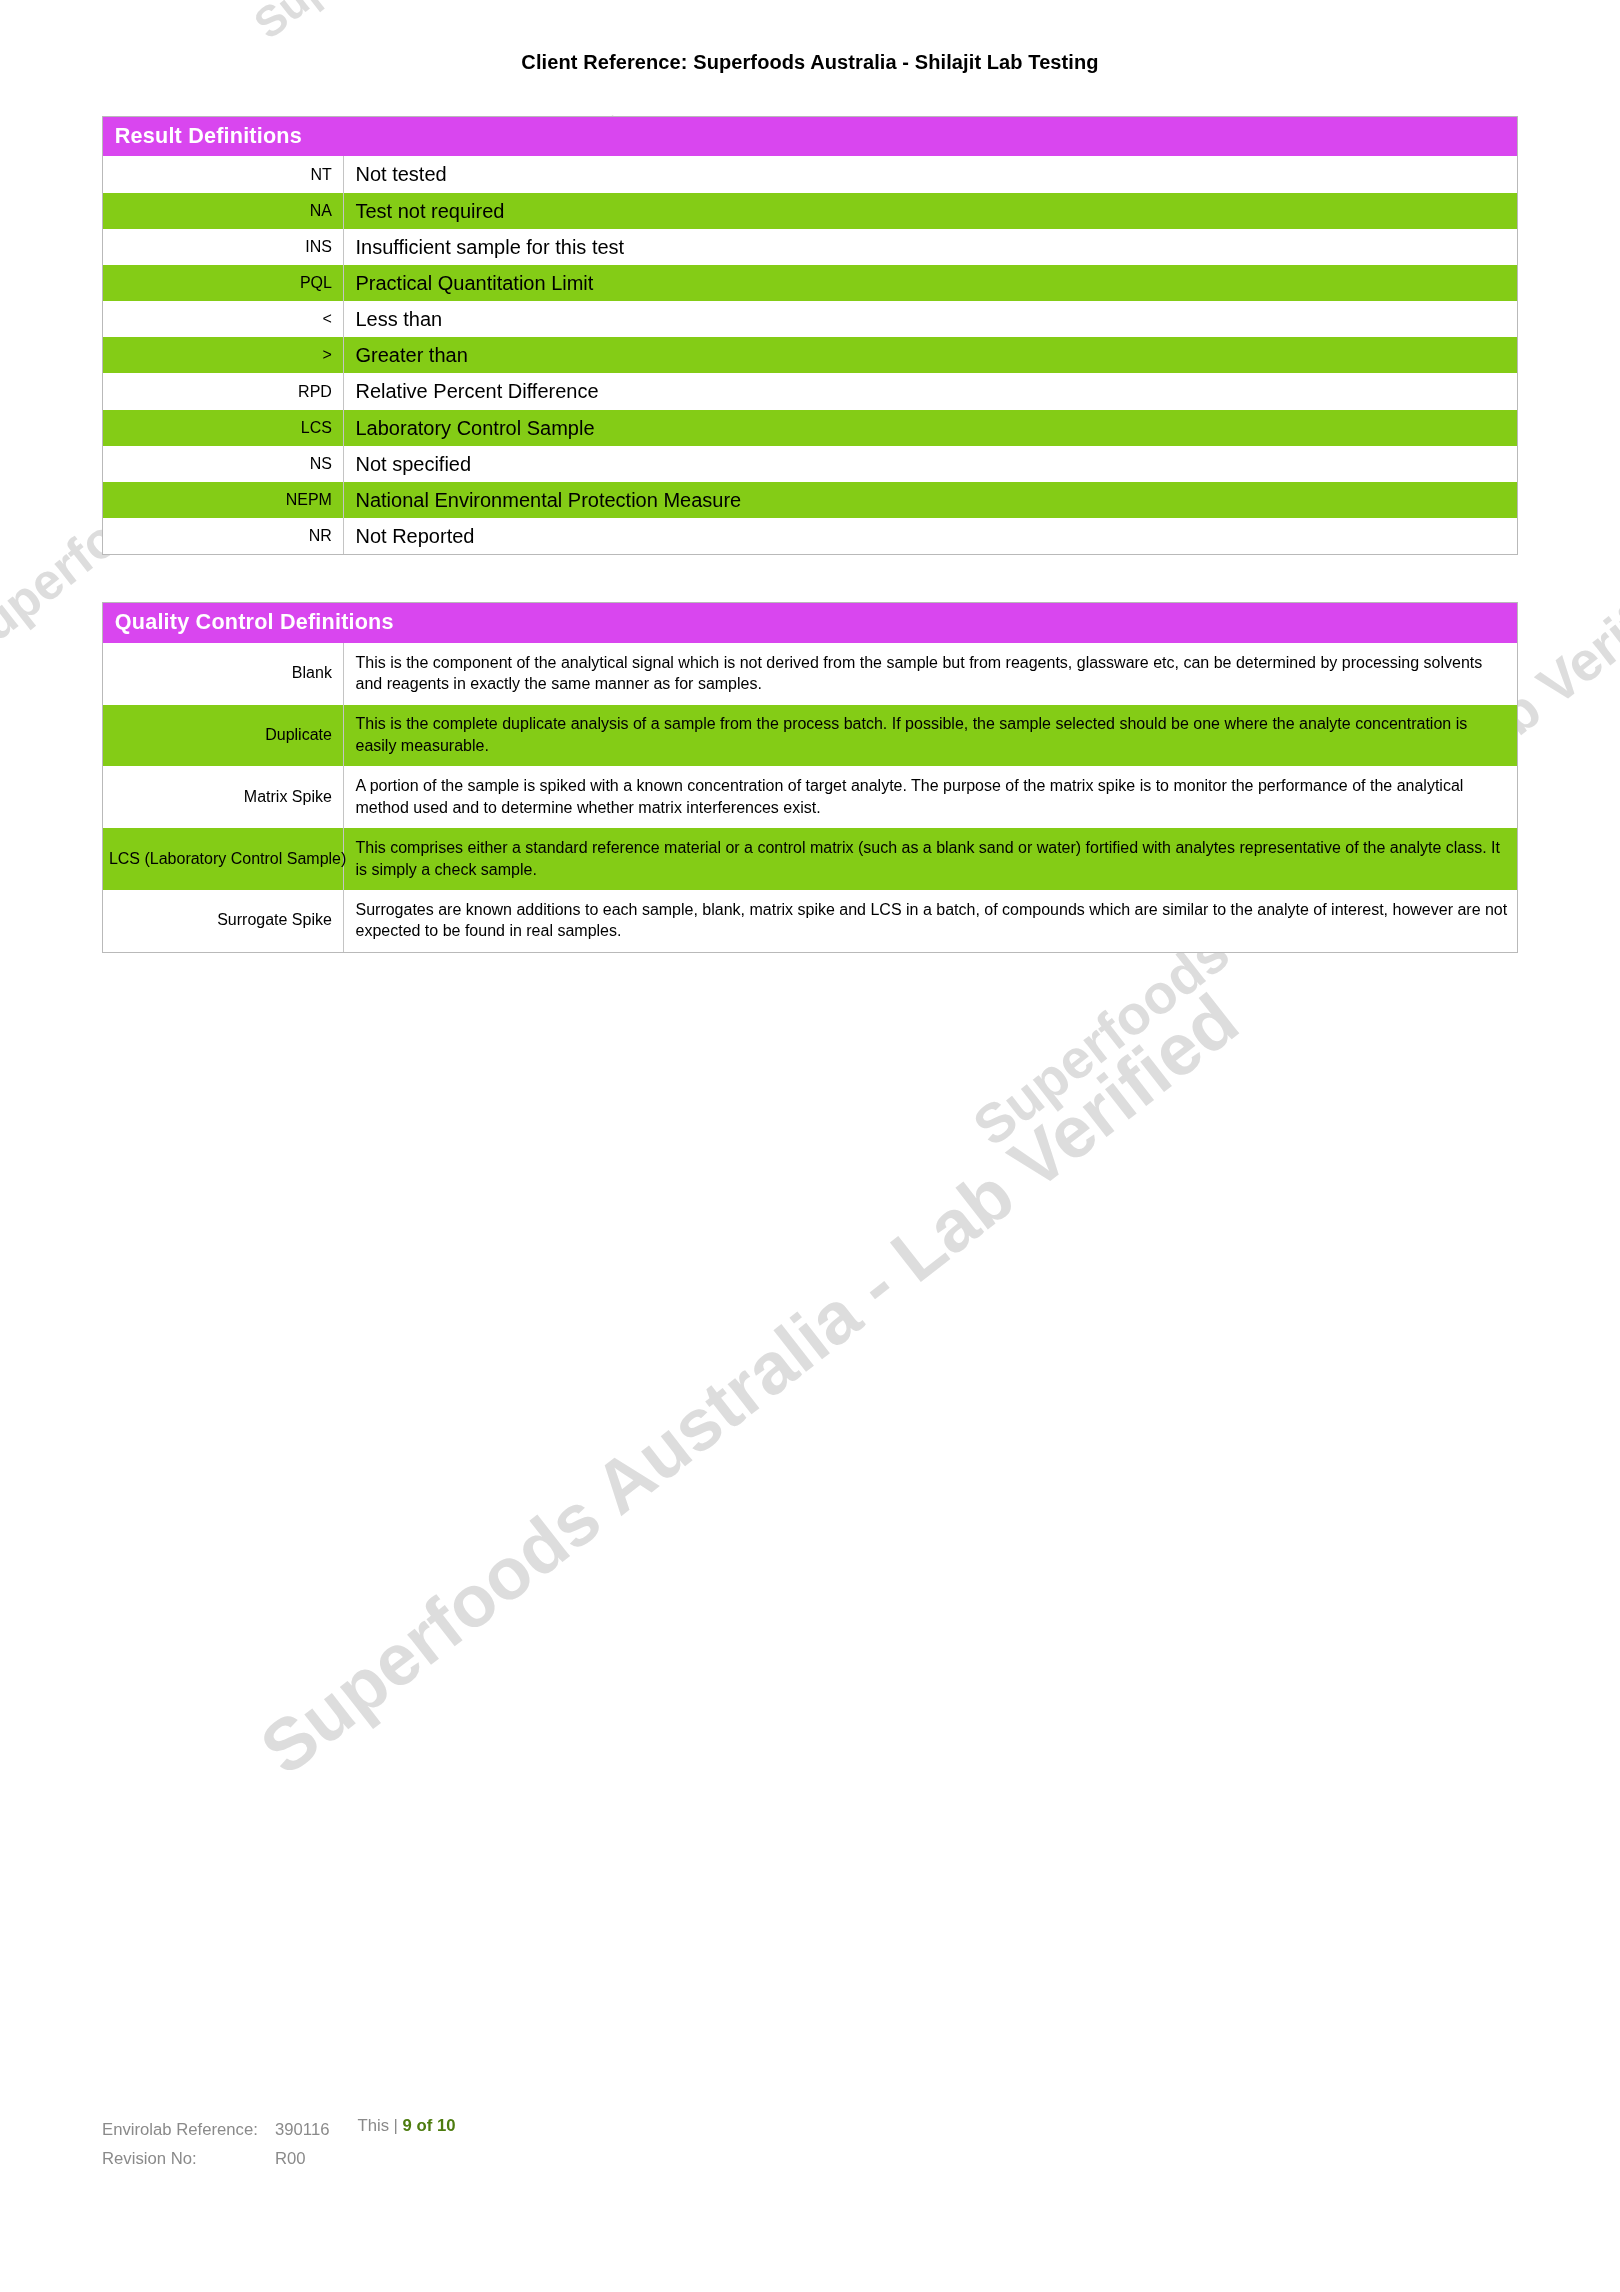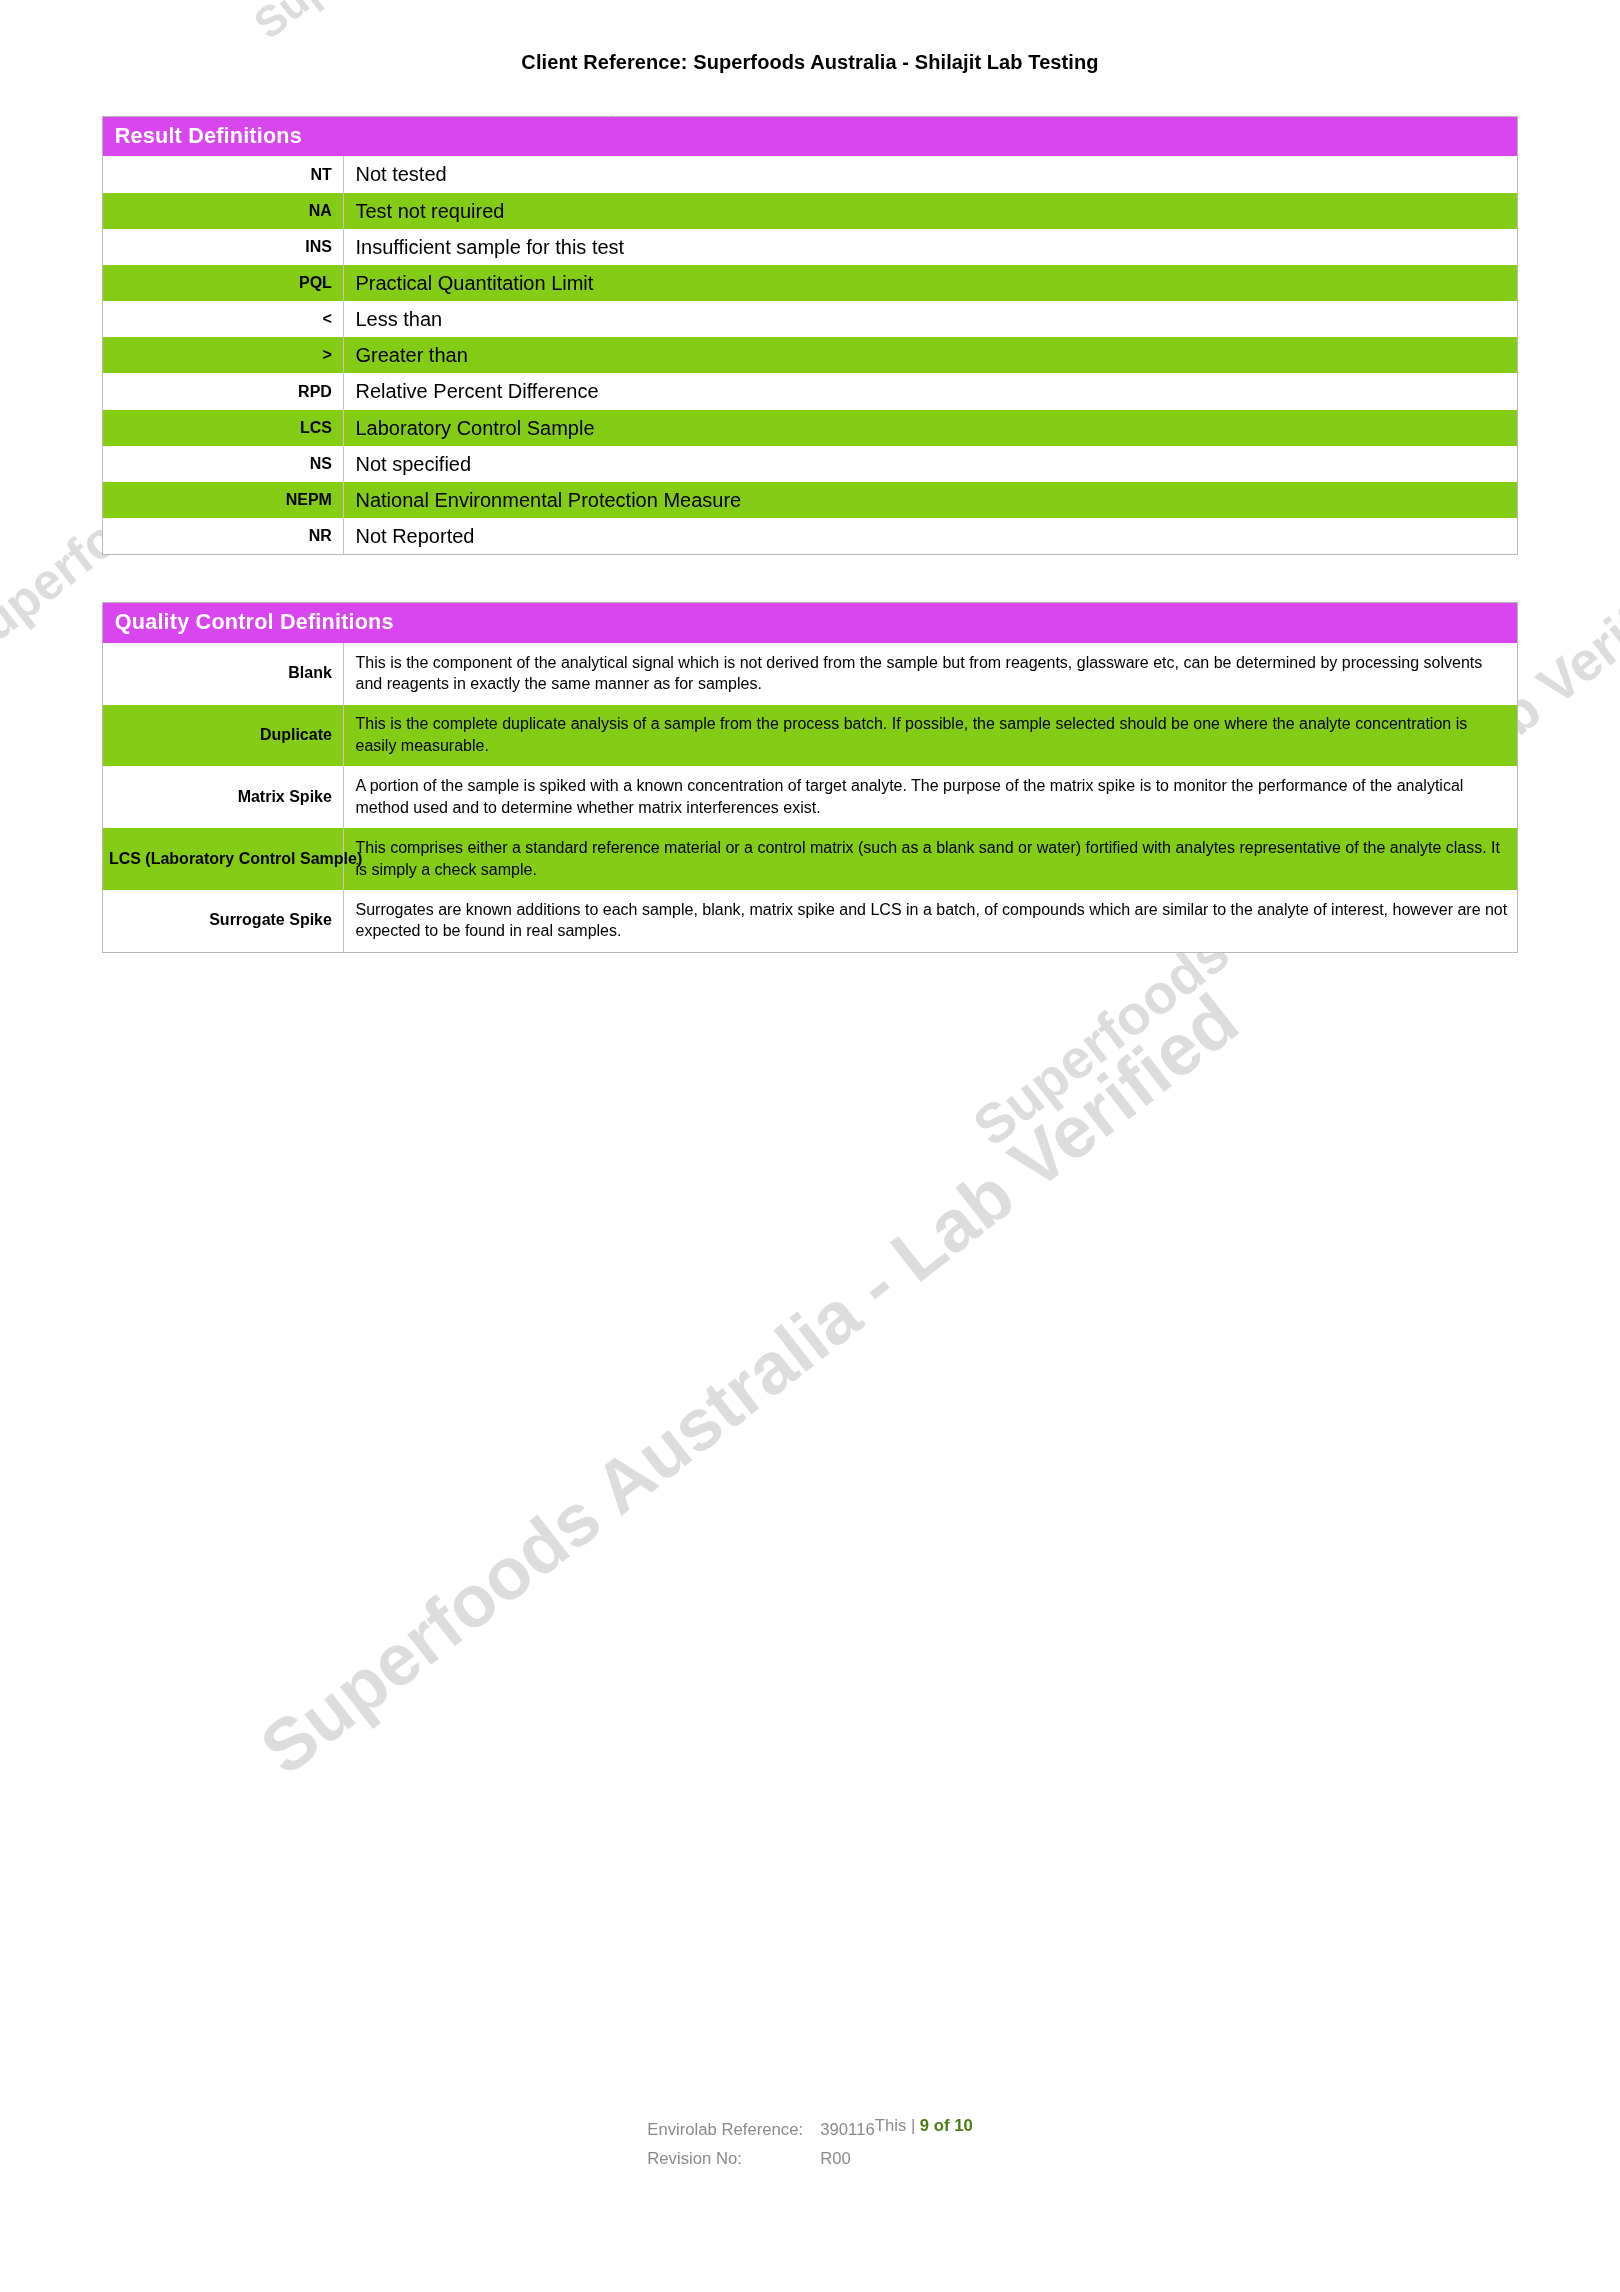--- a/index.html
+++ b/index.html
@@ -70,21 +70,21 @@
     color: #ffffff;
     font-size: 21.6px;
     font-weight: bold;
     padding: 6.9px 11.8px 8.8px 11.8px;
     letter-spacing: 0.2px;
     line-height: 1.1;
   }
   td.key-cell {
     width: 223px;
     text-align: right;
-    font-weight: bold;
+    font-weight: normal;
     font-size: 16px;
     padding: 4.9px 10.8px 4.9px 5.9px;
     border-right: 1px solid #c4c4c4;
     vertical-align: middle;
     white-space: nowrap;
   }
   td.val-cell {
     font-size: 20px;
     padding: 4.9px 9.8px 4.9px 11.8px;
     vertical-align: middle;
@@ -118,22 +118,23 @@
     position: absolute;
     left: 102px;
     right: 102px;
     bottom: 120px;
     z-index: 6;
     font-size: 16.7px;
     color: #8a8a8a;
   }
   .footer-row {
     display: flex;
-    justify-content: center;
+    justify-content: flex-start;
     align-items: flex-start;
+    gap: 28px;
   }
   .footer-left {
     line-height: 1.75;
   }
   .f-line {
     display: flex;
   }
   .f-label { width: 173px; }
   .f-value { color: #8a8a8a; }
   .footer-right {

